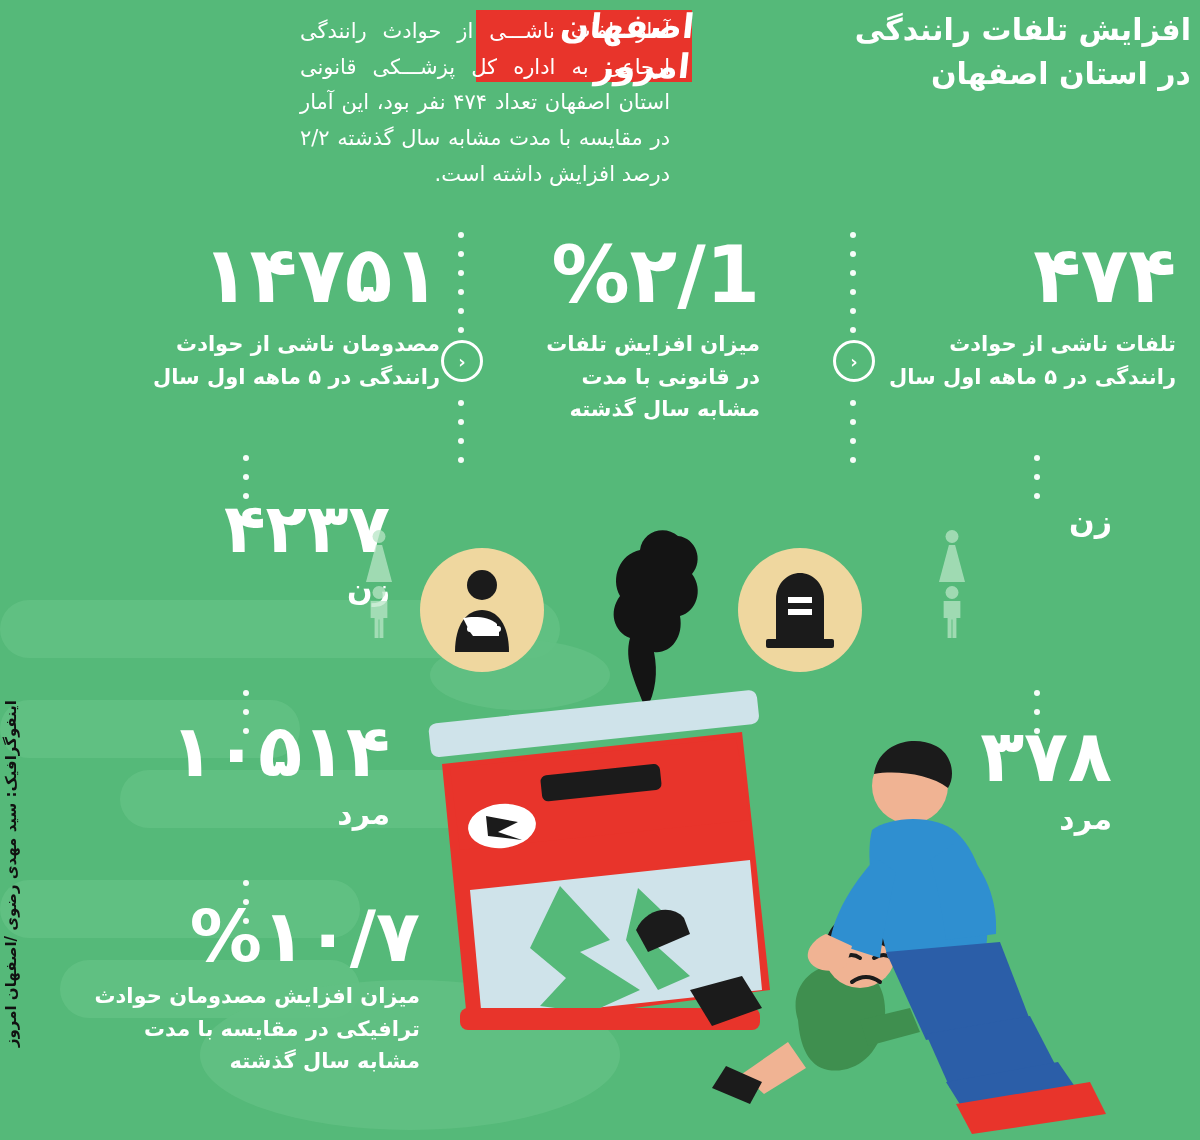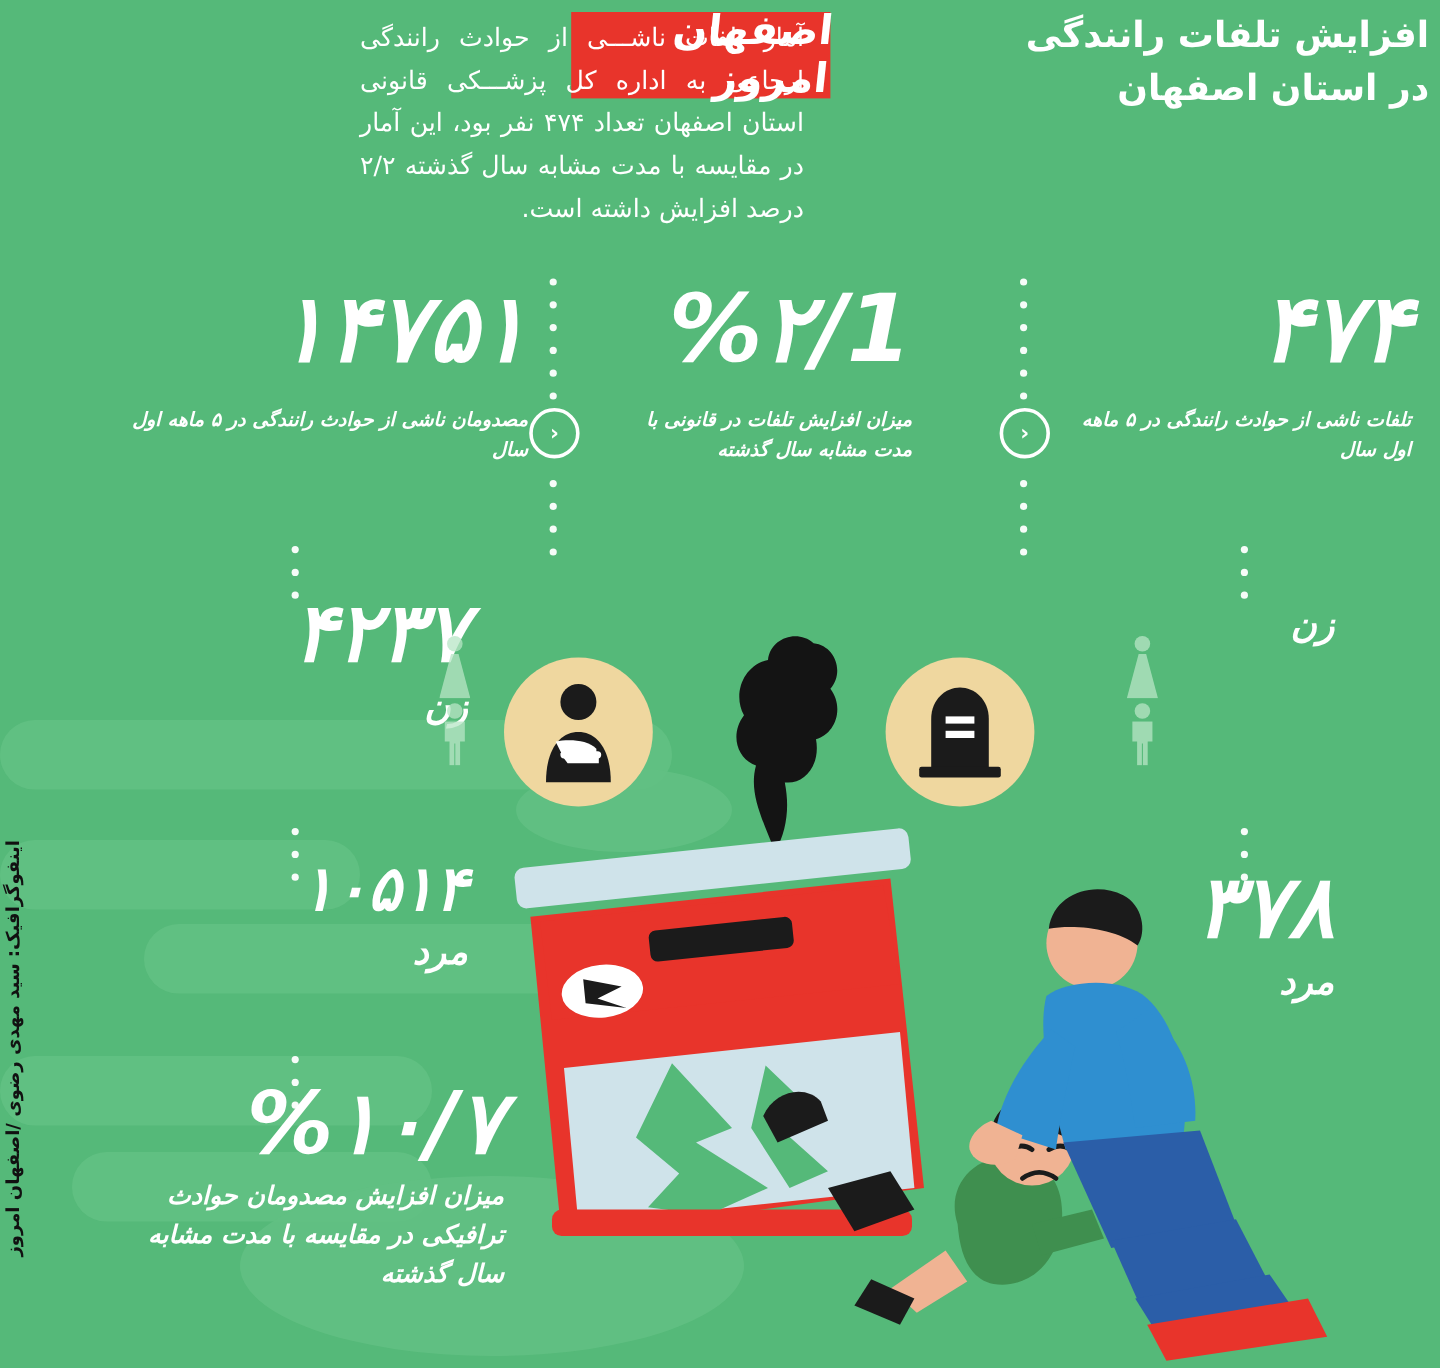--- a/index.html
+++ b/index.html
@@ -41,27 +41,27 @@
     font-family:"DejaVu Sans","Liberation Sans",sans-serif;
   }
 
   .lede{
     position:absolute;right:530px;top:14px;width:370px;left:auto;
     text-align:justify;direction:rtl;
     font-size:21px;line-height:1.7;font-weight:normal;color:#ffffff;
   }
 
   
-  .stat{position:absolute;direction:rtl;font-style:italic;}
+  .stat{position:absolute;direction:rtl;}
   .stat .num{
     font-weight:bold;font-size:78px;line-height:1;letter-spacing:-2px;
     color:#ffffff;white-space:nowrap;
   }
   .stat .cap{
-    margin-top:24px;font-size:16px;line-height:1.55;font-weight:bold;color:#ffffff;
+    margin-top:14px;font-size:21px;line-height:1.55;font-weight:bold;color:#ffffff;
   }
 
   
   #stat-deaths{right:24px;top:236px;width:290px;}
   
   #stat-increase{right:440px;top:236px;width:230px;}
   
   #stat-injured{right:760px;top:236px;width:350px;}
 
   
@@ -95,21 +95,21 @@
   #stat-men-deaths{right:88px;top:720px;width:220px;}
   #stat-men-deaths .num{font-size:72px;}
   #stat-men-deaths .cap{font-size:30px;margin-top:4px;}
 
   
   #stat-women-injured{right:810px;top:495px;width:300px;}
   #stat-women-injured .num{font-size:68px;}
   #stat-women-injured .cap{font-size:30px;margin-top:4px;}
 
   #stat-men-injured{right:810px;top:715px;width:300px;}
-  #stat-men-injured .num{font-size:52px;}
+  #stat-men-injured .num{font-size:72px;}
   #stat-men-injured .cap{font-size:30px;margin-top:4px;}
 
   #stat-injured-increase{right:780px;top:900px;width:330px;}
   #stat-injured-increase .num{font-size:72px;}
   #stat-injured-increase .cap{font-size:21px;margin-top:8px;line-height:1.55;}
 
   
   .people{position:absolute;display:flex;flex-direction:column;gap:4px;align-items:center;}
   #people-right{left:935px;top:530px;}
   #people-left{left:362px;top:530px;}

